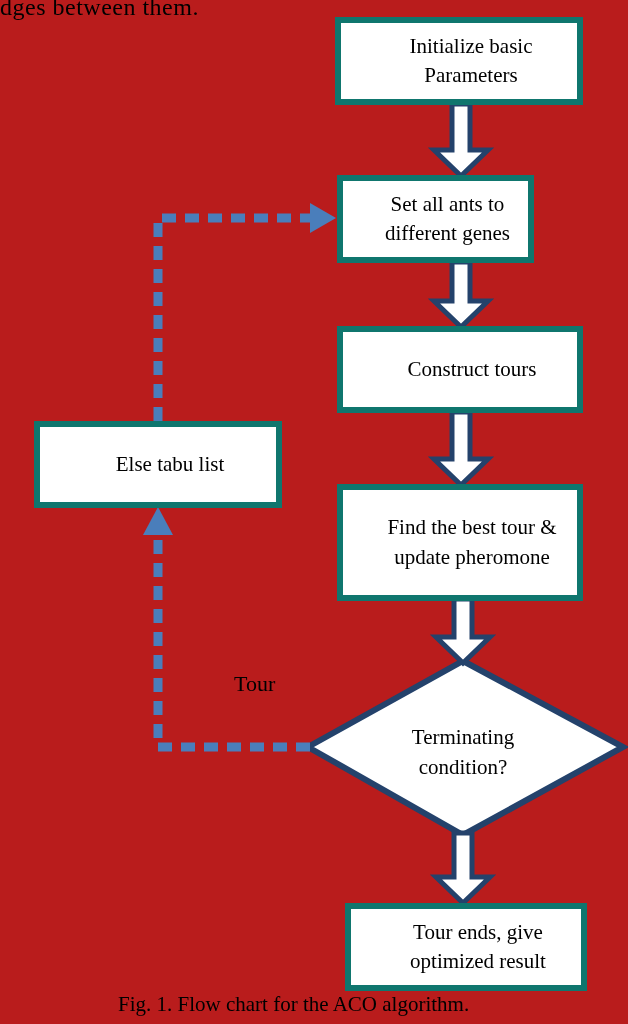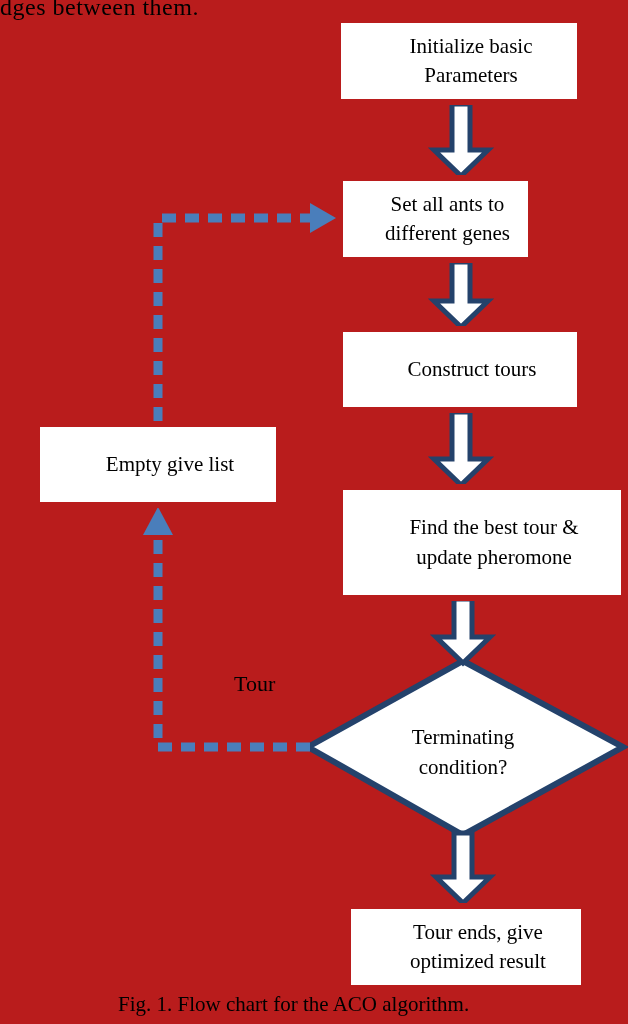--- a/index.html
+++ b/index.html
@@ -27,35 +27,35 @@
     position: absolute;
     left: 0px;
     top: -6px;
     font-size: 24px;
     letter-spacing: 0.5px;
     white-space: nowrap;
   }
   .node {
     position: absolute;
     box-sizing: border-box;
-    border: 6px solid #b91c1c;
+    border: 6px solid #0f766e;
     background: #ffffff;
     display: flex;
     align-items: center;
     justify-content: center;
     text-align: center;
     font-size: 21px;
     line-height: 1.4;
     white-space: pre-line;
     padding-left: 24px;
   }
   .node-initialize { left: 335px; top: 17px;  width: 248px; height: 88px;  }
   .node-set-ants   { left: 337px; top: 175px; width: 197px; height: 88px;  }
   .node-construct  { left: 337px; top: 326px; width: 246px; height: 87px; text-align: right;  }
-  .node-find-best  { left: 337px; top: 484px; width: 290px; height: 117px; }
+  .node-find-best  { left: 337px; top: 484px; width: 246px; height: 117px; }
   .node-empty-tabu { left: 34px;  top: 421px; width: 248px; height: 87px;  }
   .node-tour-ends  { left: 345px; top: 903px; width: 242px; height: 88px;  }
   .diamond-label {
     position: absolute;
     left: 365px;
     top: 722px;
     width: 196px;
     text-align: center;
     font-size: 21px;
     line-height: 30px;
@@ -100,21 +100,21 @@
 
   <div class="top-text">dges between them.</div>
 
   <div class="node node-initialize">Initialize basic
 Parameters</div>
   <div class="node node-set-ants">Set all ants to
 different genes</div>
   <div class="node node-construct">Construct tours</div>
   <div class="node node-find-best">Find the best tour &amp;
 update pheromone</div>
-  <div class="node node-empty-tabu">Empty give list</div>
+  <div class="node node-empty-tabu">Else tabu list</div>
   <div class="node node-tour-ends">Tour ends, give
 optimized result</div>
 
   <div class="diamond-label">Terminating
 condition?</div>
   <div class="else-label">Tour</div>
 
   <div class="caption">Fig. 1. Flow chart for the ACO algorithm.</div>
 
 </div>

